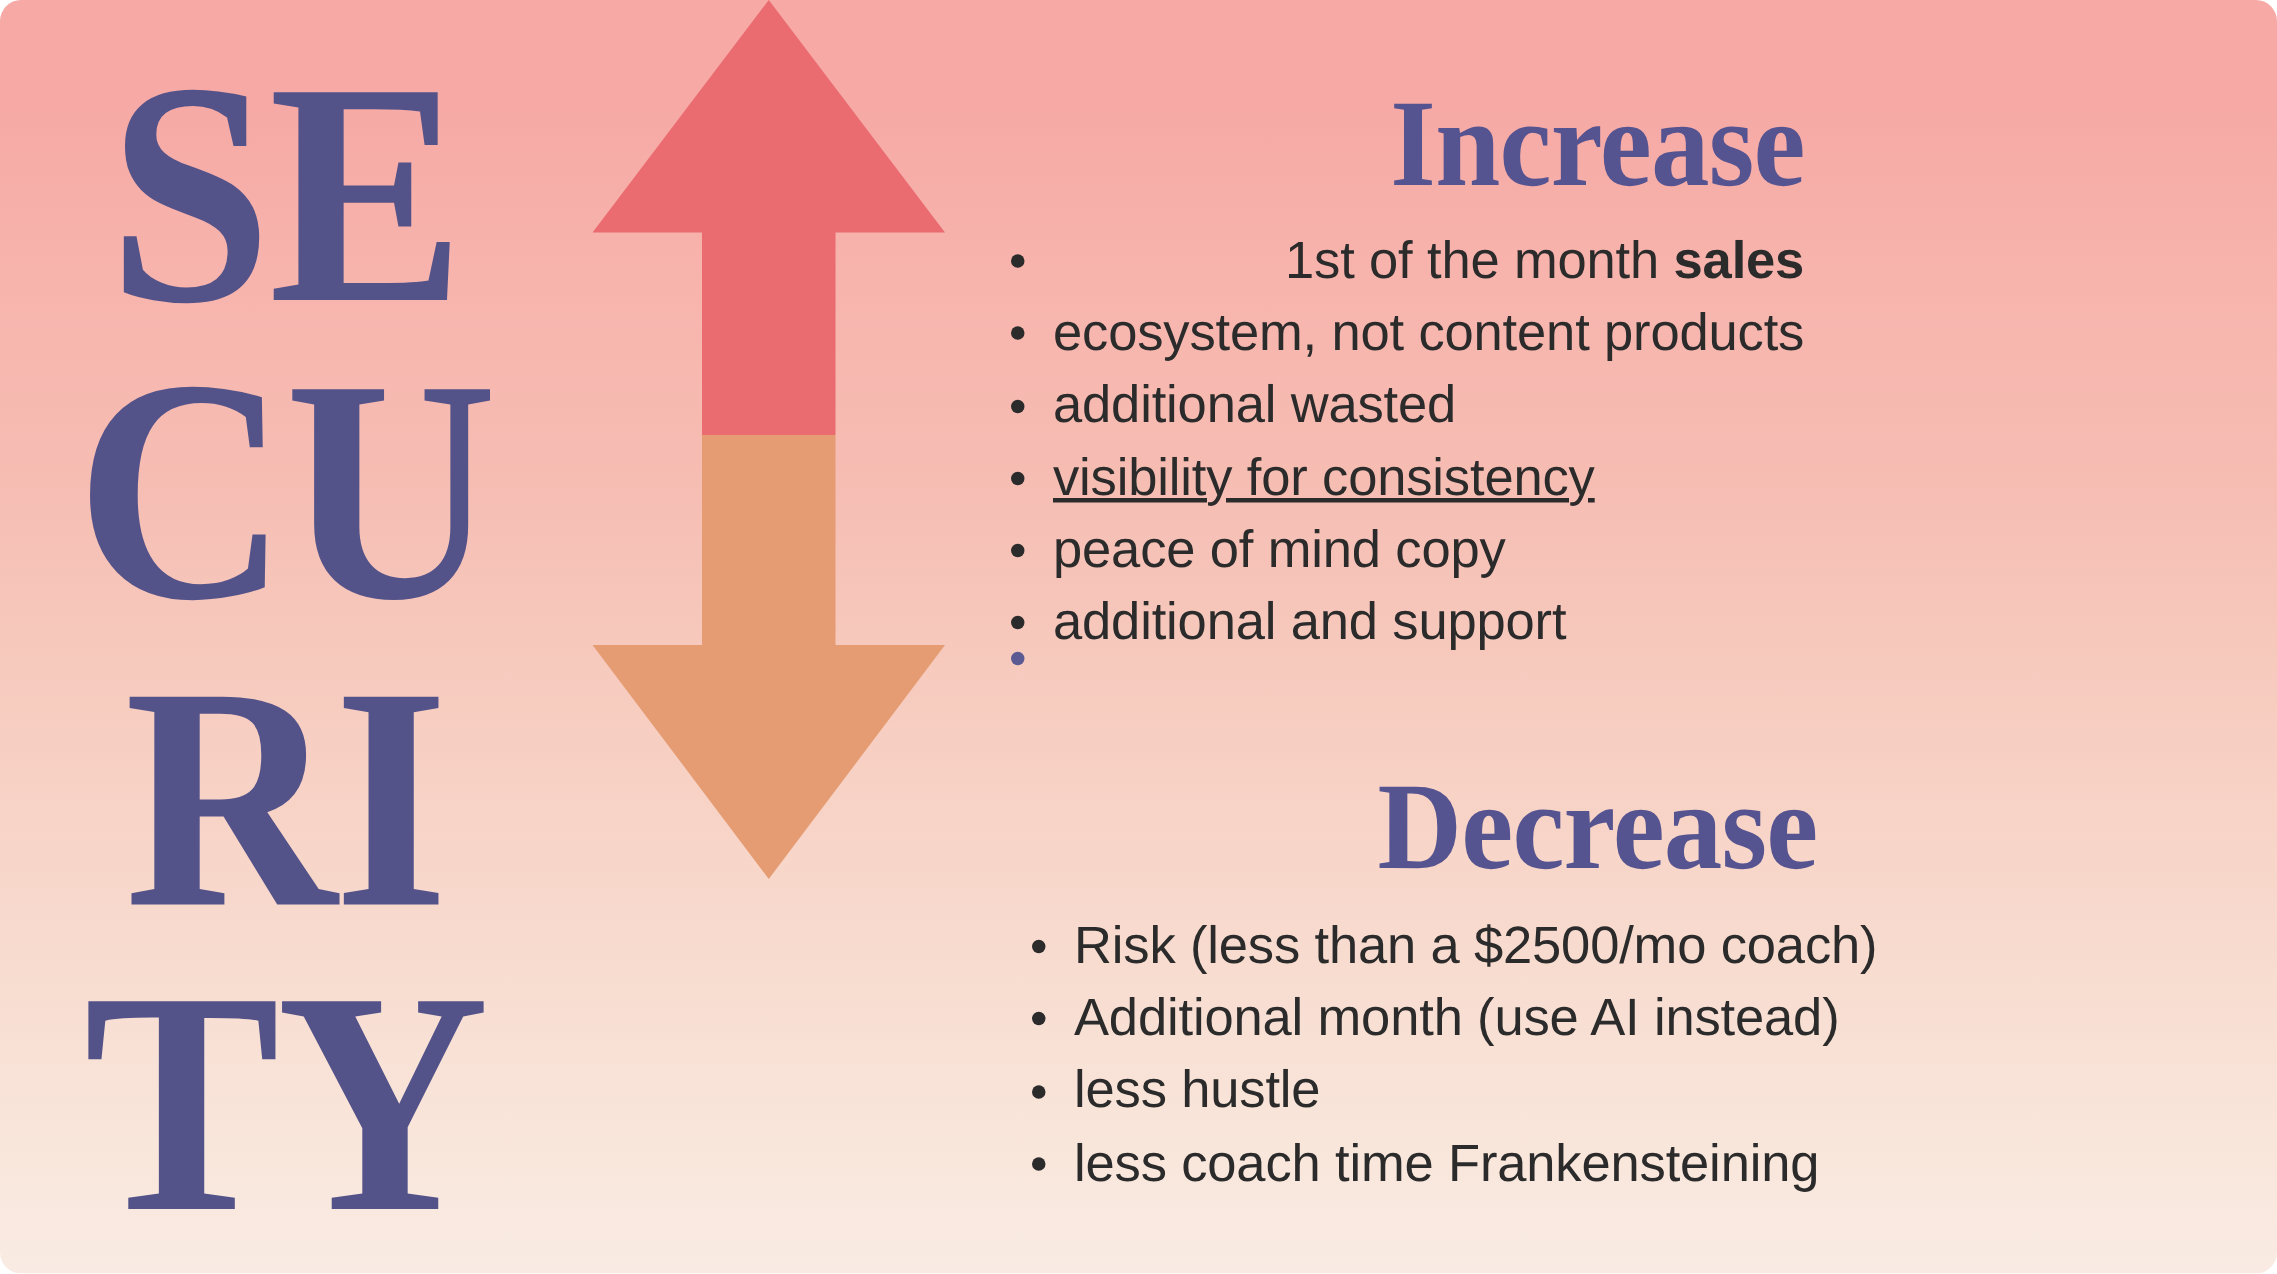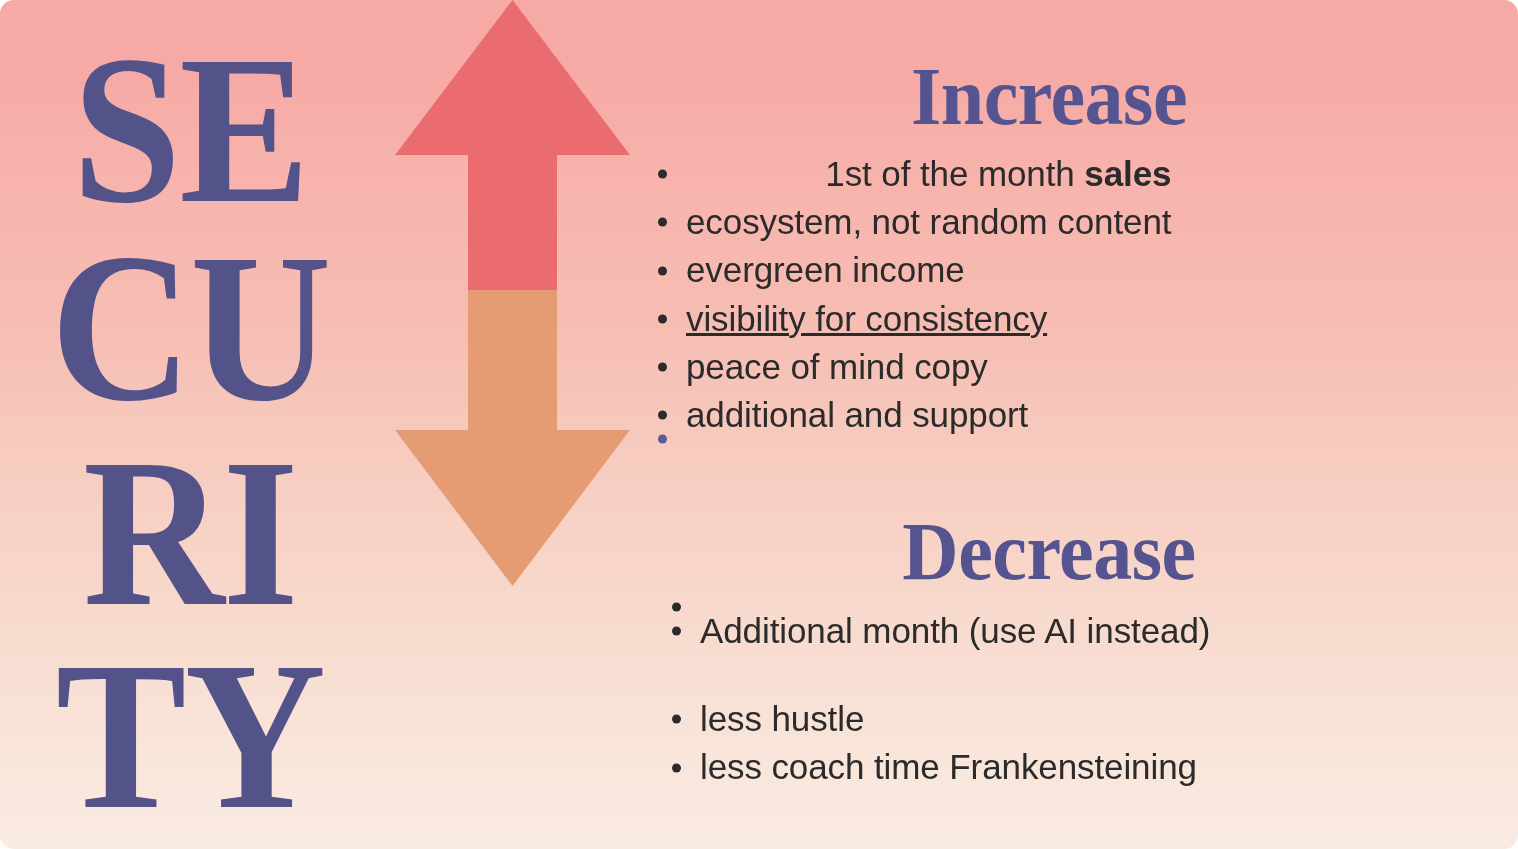--- a/index.html
+++ b/index.html
@@ -66,21 +66,21 @@
   .arrow-svg {
     position: absolute;
     display: block;
   }
   #arrow-up-wrap   { left: 5px;  top: 152px; width: 235px; height: 290px; }
   #arrow-down-wrap { left: 10px; top: 506px; width: 235px; height: 296px; }
 
   
   #content {
     position: absolute;
-    left: 624px;
+    left: 640px;
     top: 0;
     width: 878px;
     height: 849px;
   }
   .section-heading {
     font-family: "Liberation Serif", "DejaVu Serif", serif;
     font-weight: 700;
     color: #565490;
     font-size: 78px;
     line-height: 1;
@@ -157,49 +157,49 @@
 
   <div id="content">
 
     <div class="section-heading" id="increase-heading">Increase</div>
 
     <ul class="bullet-list" id="increase-list">
       <li style="color: rgb(43, 43, 43); text-align: right;">
         <span class="li-dot" style="background: rgb(43, 43, 43);"></span><span>1st of the month </span><b>sales</b>
       </li>
       <li style="color: rgb(43, 43, 43);">
-        <span class="li-dot" style="background: rgb(43, 43, 43);"></span><span>ecosystem, not random content</span>
-      </li>
-      <li style="color: rgb(43, 43, 43);">
-        <span class="li-dot" style="background: rgb(43, 43, 43);"></span><span>evergreen income</span>
+        <span class="li-dot" style="background: rgb(43, 43, 43);"></span><span>ecosystem, not content products</span>
+      </li>
+      <li style="color: rgb(43, 43, 43);">
+        <span class="li-dot" style="background: rgb(43, 43, 43);"></span><span>additional wasted</span>
       </li>
       <li style="color: rgb(43, 43, 43); text-decoration: underline;">
         <span class="li-dot" style="background: rgb(43, 43, 43);"></span><span>visibility for consistency</span>
       </li>
       <li style="color: rgb(43, 43, 43);">
         <span class="li-dot" style="background: rgb(43, 43, 43);"></span><span>peace of mind copy</span>
       </li>
       <li style="color: rgb(43, 43, 43);">
         <span class="li-dot" style="background: rgb(43, 43, 43);"></span><span>additional and support</span>
       </li>
       <li class="accent-dot" style="color: rgb(43, 43, 43);">
         <span class="li-dot" style="background: rgb(91, 90, 146);"></span>
       </li>
     </ul>
 
     <div class="section-heading" id="decrease-heading">Decrease</div>
 
     <ul class="bullet-list" id="decrease-list">
       <li style="color: rgb(43, 43, 43);">
-        <span class="li-dot" style="background: rgb(43, 43, 43);"></span>
+        <span class="li-dot" style="background: rgb(43, 43, 43);"></span><span>Risk (less than a $2500/mo coach)</span>
       </li>
       <li style="color: rgb(43, 43, 43);">
         <span class="li-dot" style="background: rgb(43, 43, 43);"></span><span>Additional month (use AI instead)</span>
       </li>
-      <li style="color: rgb(43, 43, 43); margin-top: 40px;">
+      <li style="color: rgb(43, 43, 43);">
         <span class="li-dot" style="background: rgb(43, 43, 43);"></span><span>less hustle</span>
       </li>
       <li style="color: rgb(43, 43, 43);">
         <span class="li-dot" style="background: rgb(43, 43, 43);"></span><span>less coach time Frankensteining</span>
       </li>
     </ul>
 
   </div>
 </div>
 

